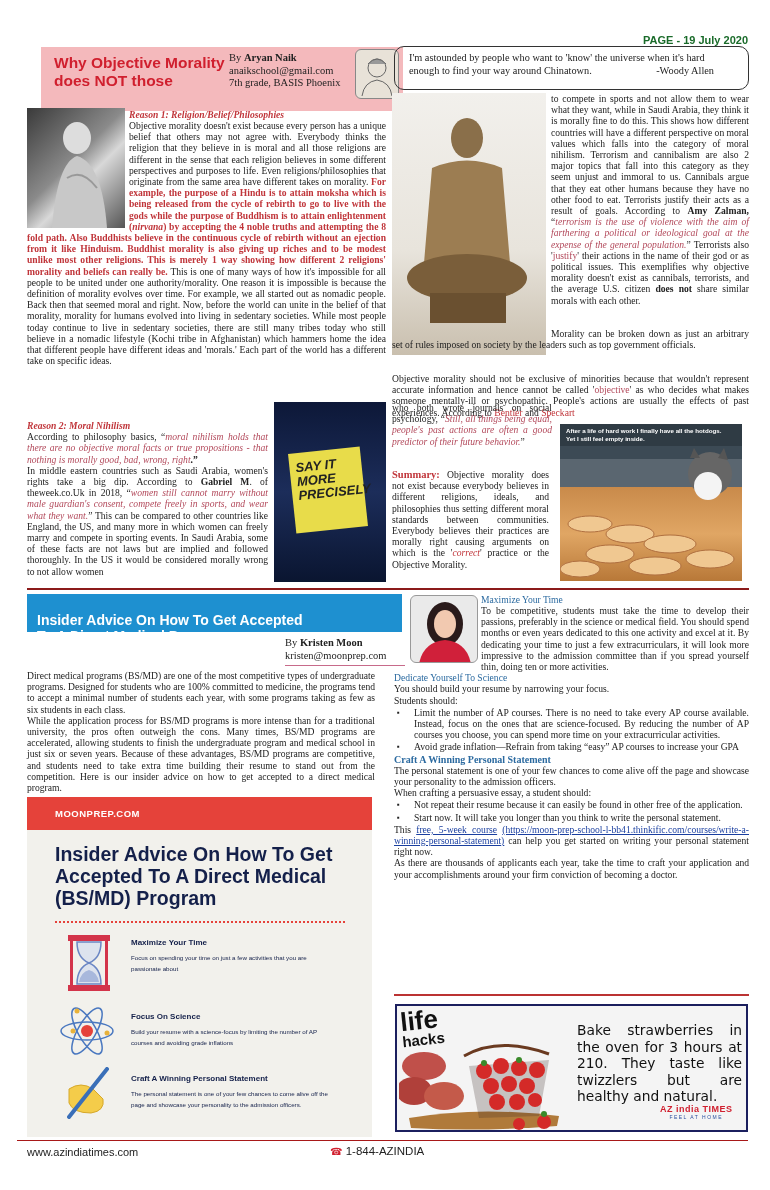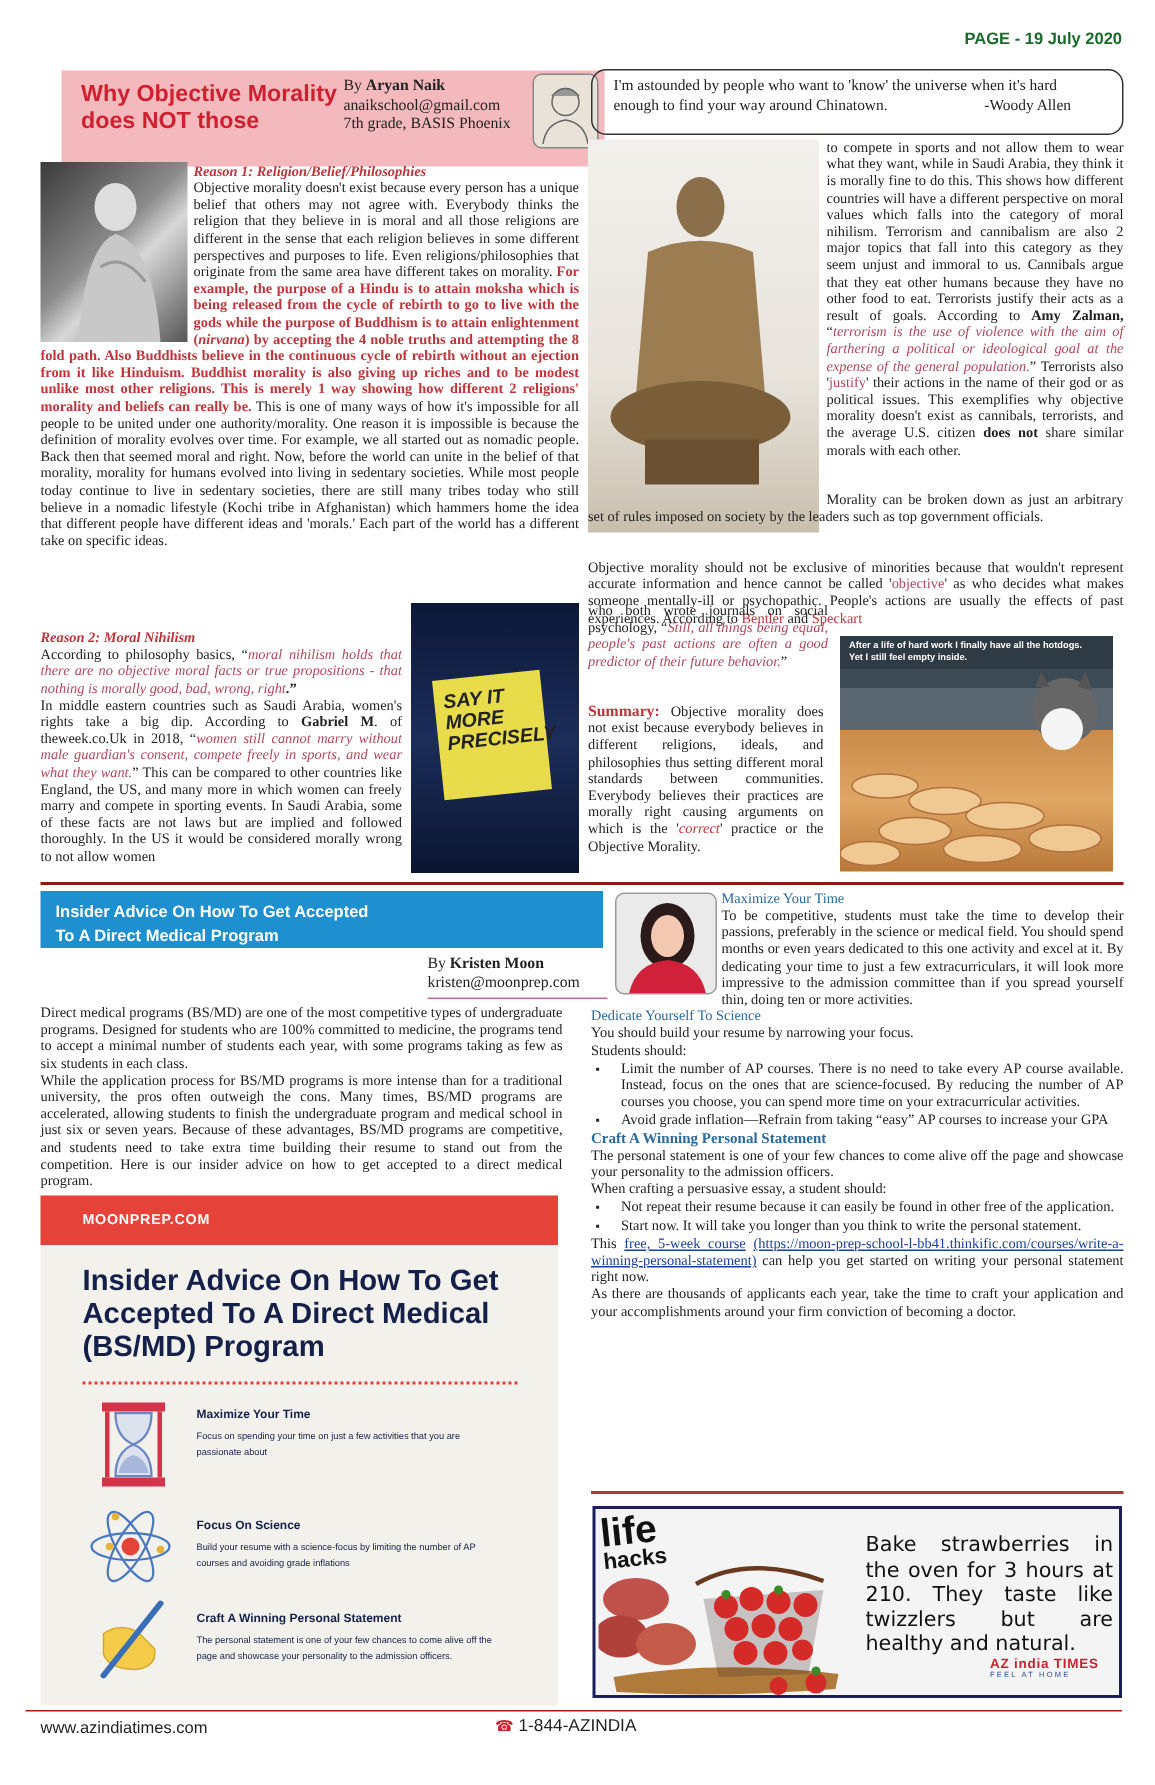--- a/index.html
+++ b/index.html
@@ -10,23 +10,23 @@
 .red{color:#c0353a}
 .redb{color:#c0353a;font-weight:bold}
 .redi{color:#c0353a;font-style:italic}
 .pinki{color:#b2485a;font-style:italic}
 .blue{color:#2b6aa0}
 .head1{left:41px;top:47px;width:362px;height:64px;background:#f4b9bc}
 .head1 .t{left:13px;top:7px;font-size:15.5px;line-height:18px;font-weight:bold;color:#d01f2e;font-family:"Liberation Sans",sans-serif}
 .head1 .by{left:188px;top:5px;font-size:10.5px;line-height:12.5px;font-family:"Liberation Serif",serif;color:#222}
 .head1 .photo{right:4px;top:2px;width:44px;height:50px;border:1px solid #888;border-radius:6px;background:#e8e2d8}
 .quote{left:394px;top:46px;width:355px;height:44px;border:1.5px solid #333;border-radius:10px;font-family:"Liberation Serif",serif;font-size:10.3px;line-height:13px;padding:4px 14px}
-.pagehdr{right:22px;top:20px;color:#1a6b2a;font-weight:bold;font-size:11px;font-family:"Liberation Sans",sans-serif}
+.pagehdr{right:22px;top:34px;color:#1a6b2a;font-weight:bold;font-size:11px;font-family:"Liberation Sans",sans-serif}
 .img{overflow:hidden}
-.h2bar{left:27px;top:594px;width:375px;height:38px;background:#1e90d0;color:#fff;font-weight:bold;font-family:"Liberation Sans",sans-serif;font-size:11px;line-height:16px;padding:6px 10px}
+.h2bar{left:27px;top:594px;width:375px;height:38px;background:#1e90d0;color:#fff;font-weight:bold;font-family:"Liberation Sans",sans-serif;font-size:14px;line-height:16px;padding:18px 10px}
 .infog{left:27px;top:797px;width:345px;height:340px;background:#f2f1ec}
 .infog .topbar{left:0;top:0;width:345px;height:33px;background:#e5423a;color:#fff;font-family:"Liberation Sans",sans-serif;font-weight:bold;font-size:9.5px;padding:11px 28px;letter-spacing:0.5px}
 .infog .big{left:28px;top:46px;font-family:"Liberation Sans",sans-serif;font-weight:bold;font-size:19.5px;line-height:22px;color:#14204a}
 .infog .dots{left:28px;top:124px;width:290px;border-top:2px dotted #e5423a}
 .infog .ih{font-family:"Liberation Sans",sans-serif;font-weight:bold;font-size:8px;color:#14204a}
 .infog .ip{font-family:"Liberation Sans",sans-serif;font-size:6.2px;line-height:11px;color:#14204a}
 .rule{height:2px;background:#8b1a1a}
 ul.b{list-style:none}
 ul.b li{position:relative;padding-left:20px;margin:1px 0}
 ul.b li:before{content:"\25AA";position:absolute;left:3px;top:0;font-size:8px}
@@ -262,16 +262,16 @@
   </div>
   <div class="abs" style="left:180px;top:16px;width:165px;font-family:'DejaVu Sans',sans-serif;font-size:13.8px;line-height:16.5px;color:#111;text-align:justify">Bake strawberries in the oven for 3 hours at 210. They taste like twizzlers but are healthy and natural.</div>
 </div>
 
 <div class="abs footer"></div>
 <div class="abs sans" style="left:27px;top:1146px;font-size:11px;color:#222">www.azindiatimes.com</div>
 <div class="abs sans" style="left:330px;top:1145px;font-size:11.5px;color:#222">
   <span style="color:#d01f2e;font-size:10px">☎</span>
   <span>1-844-AZINDIA</span>
 </div>
-<div class="abs sans" style="left:660px;top:1104px;text-align:left">
+<div class="abs sans" style="left:660px;top:1104px;text-align:center">
   <div style="font-weight:bold;font-size:9px;color:#d01f2e;letter-spacing:0.5px">AZ india TIMES</div>
   <div style="font-size:5px;color:#2a4fa0;letter-spacing:1.5px">FEEL AT HOME</div>
 </div>
 
 </body></html>

